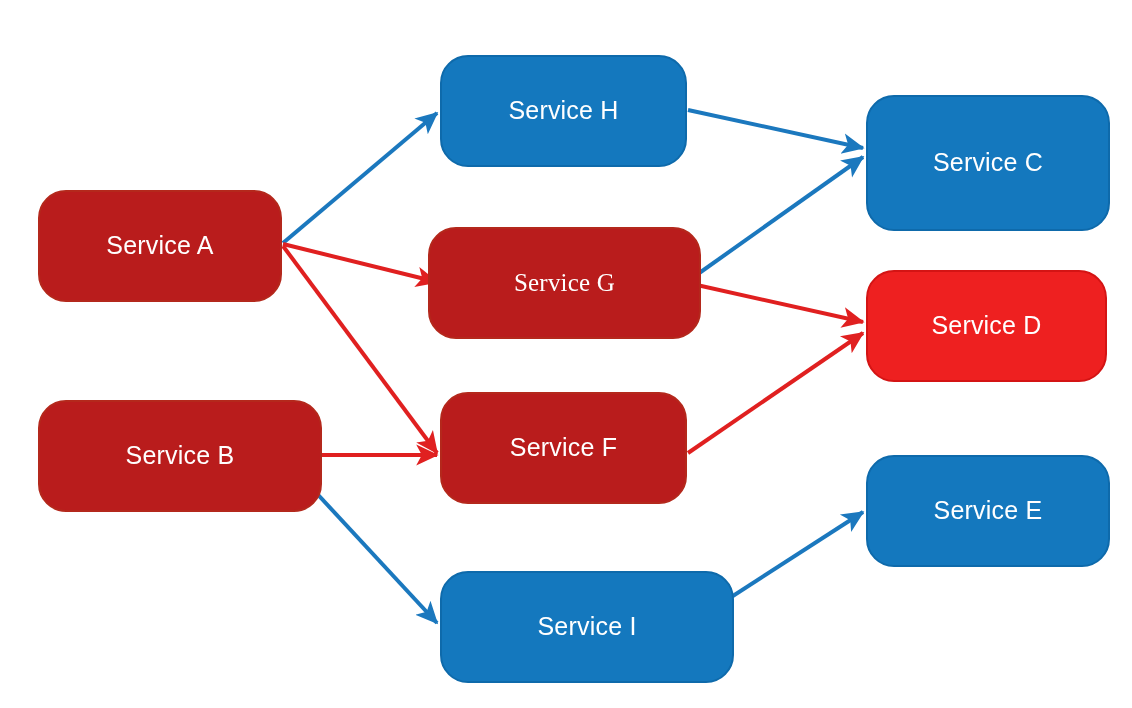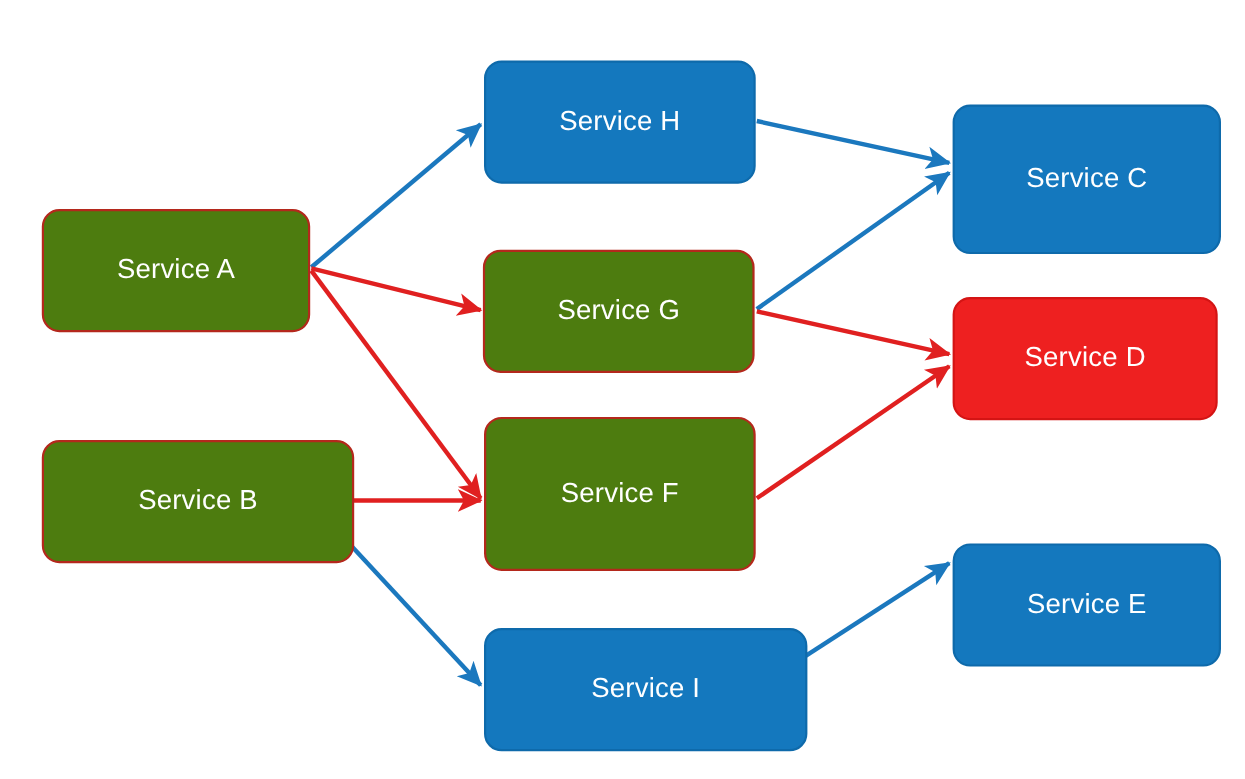--- a/index.html
+++ b/index.html
@@ -22,34 +22,34 @@
     position: absolute;
     left: 0;
     top: 0;
     width: 1132px;
     height: 708px;
     pointer-events: none;
   }
   .node {
     position: absolute;
     box-sizing: border-box;
-    border-radius: 16px;
+    border-radius: 28px;
     display: flex;
     align-items: center;
     justify-content: center;
     color: #ffffff;
     font-size: 25px;
     font-weight: 400;
     letter-spacing: 0.2px;
     text-align: center;
     line-height: 1.1;
     user-select: none;
   }
   .node-salmon {
-    background: #4d7c0f;
+    background: #b91c1c;
     border: 2px solid #B4281C;
   }
   .node-blue {
     background: #1478BE;
     border: 2px solid #0E6AAB;
   }
   .node-red {
     background: #EE2020;
     border: 2px solid #D41414;
   }
@@ -88,33 +88,33 @@
   <div id="nodes-group">
       <div class="node node-salmon" style="left: 38px; top: 190px; width: 244px; height: 112px;">
         <span class="node-label">Service A</span>
       </div>
       <div class="node node-salmon" style="left: 38px; top: 400px; width: 284px; height: 112px;">
         <span class="node-label">Service B</span>
       </div>
       <div class="node node-blue" style="left: 440px; top: 55px; width: 247px; height: 112px;">
         <span class="node-label">Service H</span>
       </div>
-      <div class="node node-salmon" style="left: 439px; top: 227px; width: 247px; height: 112px;">
+      <div class="node node-salmon" style="left: 428px; top: 227px; width: 273px; height: 112px; font-family: Liberation Serif, serif;">
         <span class="node-label">Service G</span>
       </div>
-      <div class="node node-salmon" style="left: 440px; top: 379px; width: 247px; height: 140px;">
+      <div class="node node-salmon" style="left: 440px; top: 392px; width: 247px; height: 112px;">
         <span class="node-label">Service F</span>
       </div>
       <div class="node node-blue" style="left: 440px; top: 571px; width: 294px; height: 112px;">
         <span class="node-label">Service I</span>
       </div>
       <div class="node node-blue" style="left: 866px; top: 95px; width: 244px; height: 136px;">
         <span class="node-label">Service C</span>
       </div>
       <div class="node node-red" style="left: 866px; top: 270px; width: 241px; height: 112px;">
         <span class="node-label">Service D</span>
       </div>
-      <div class="node node-blue" style="left: 866px; top: 455px; width: 244px; height: 112px; margin-top: 39px;">
+      <div class="node node-blue" style="left: 866px; top: 455px; width: 244px; height: 112px;">
         <span class="node-label">Service E</span>
       </div>
     </div>
 
 </div>
 
 </body></html>

